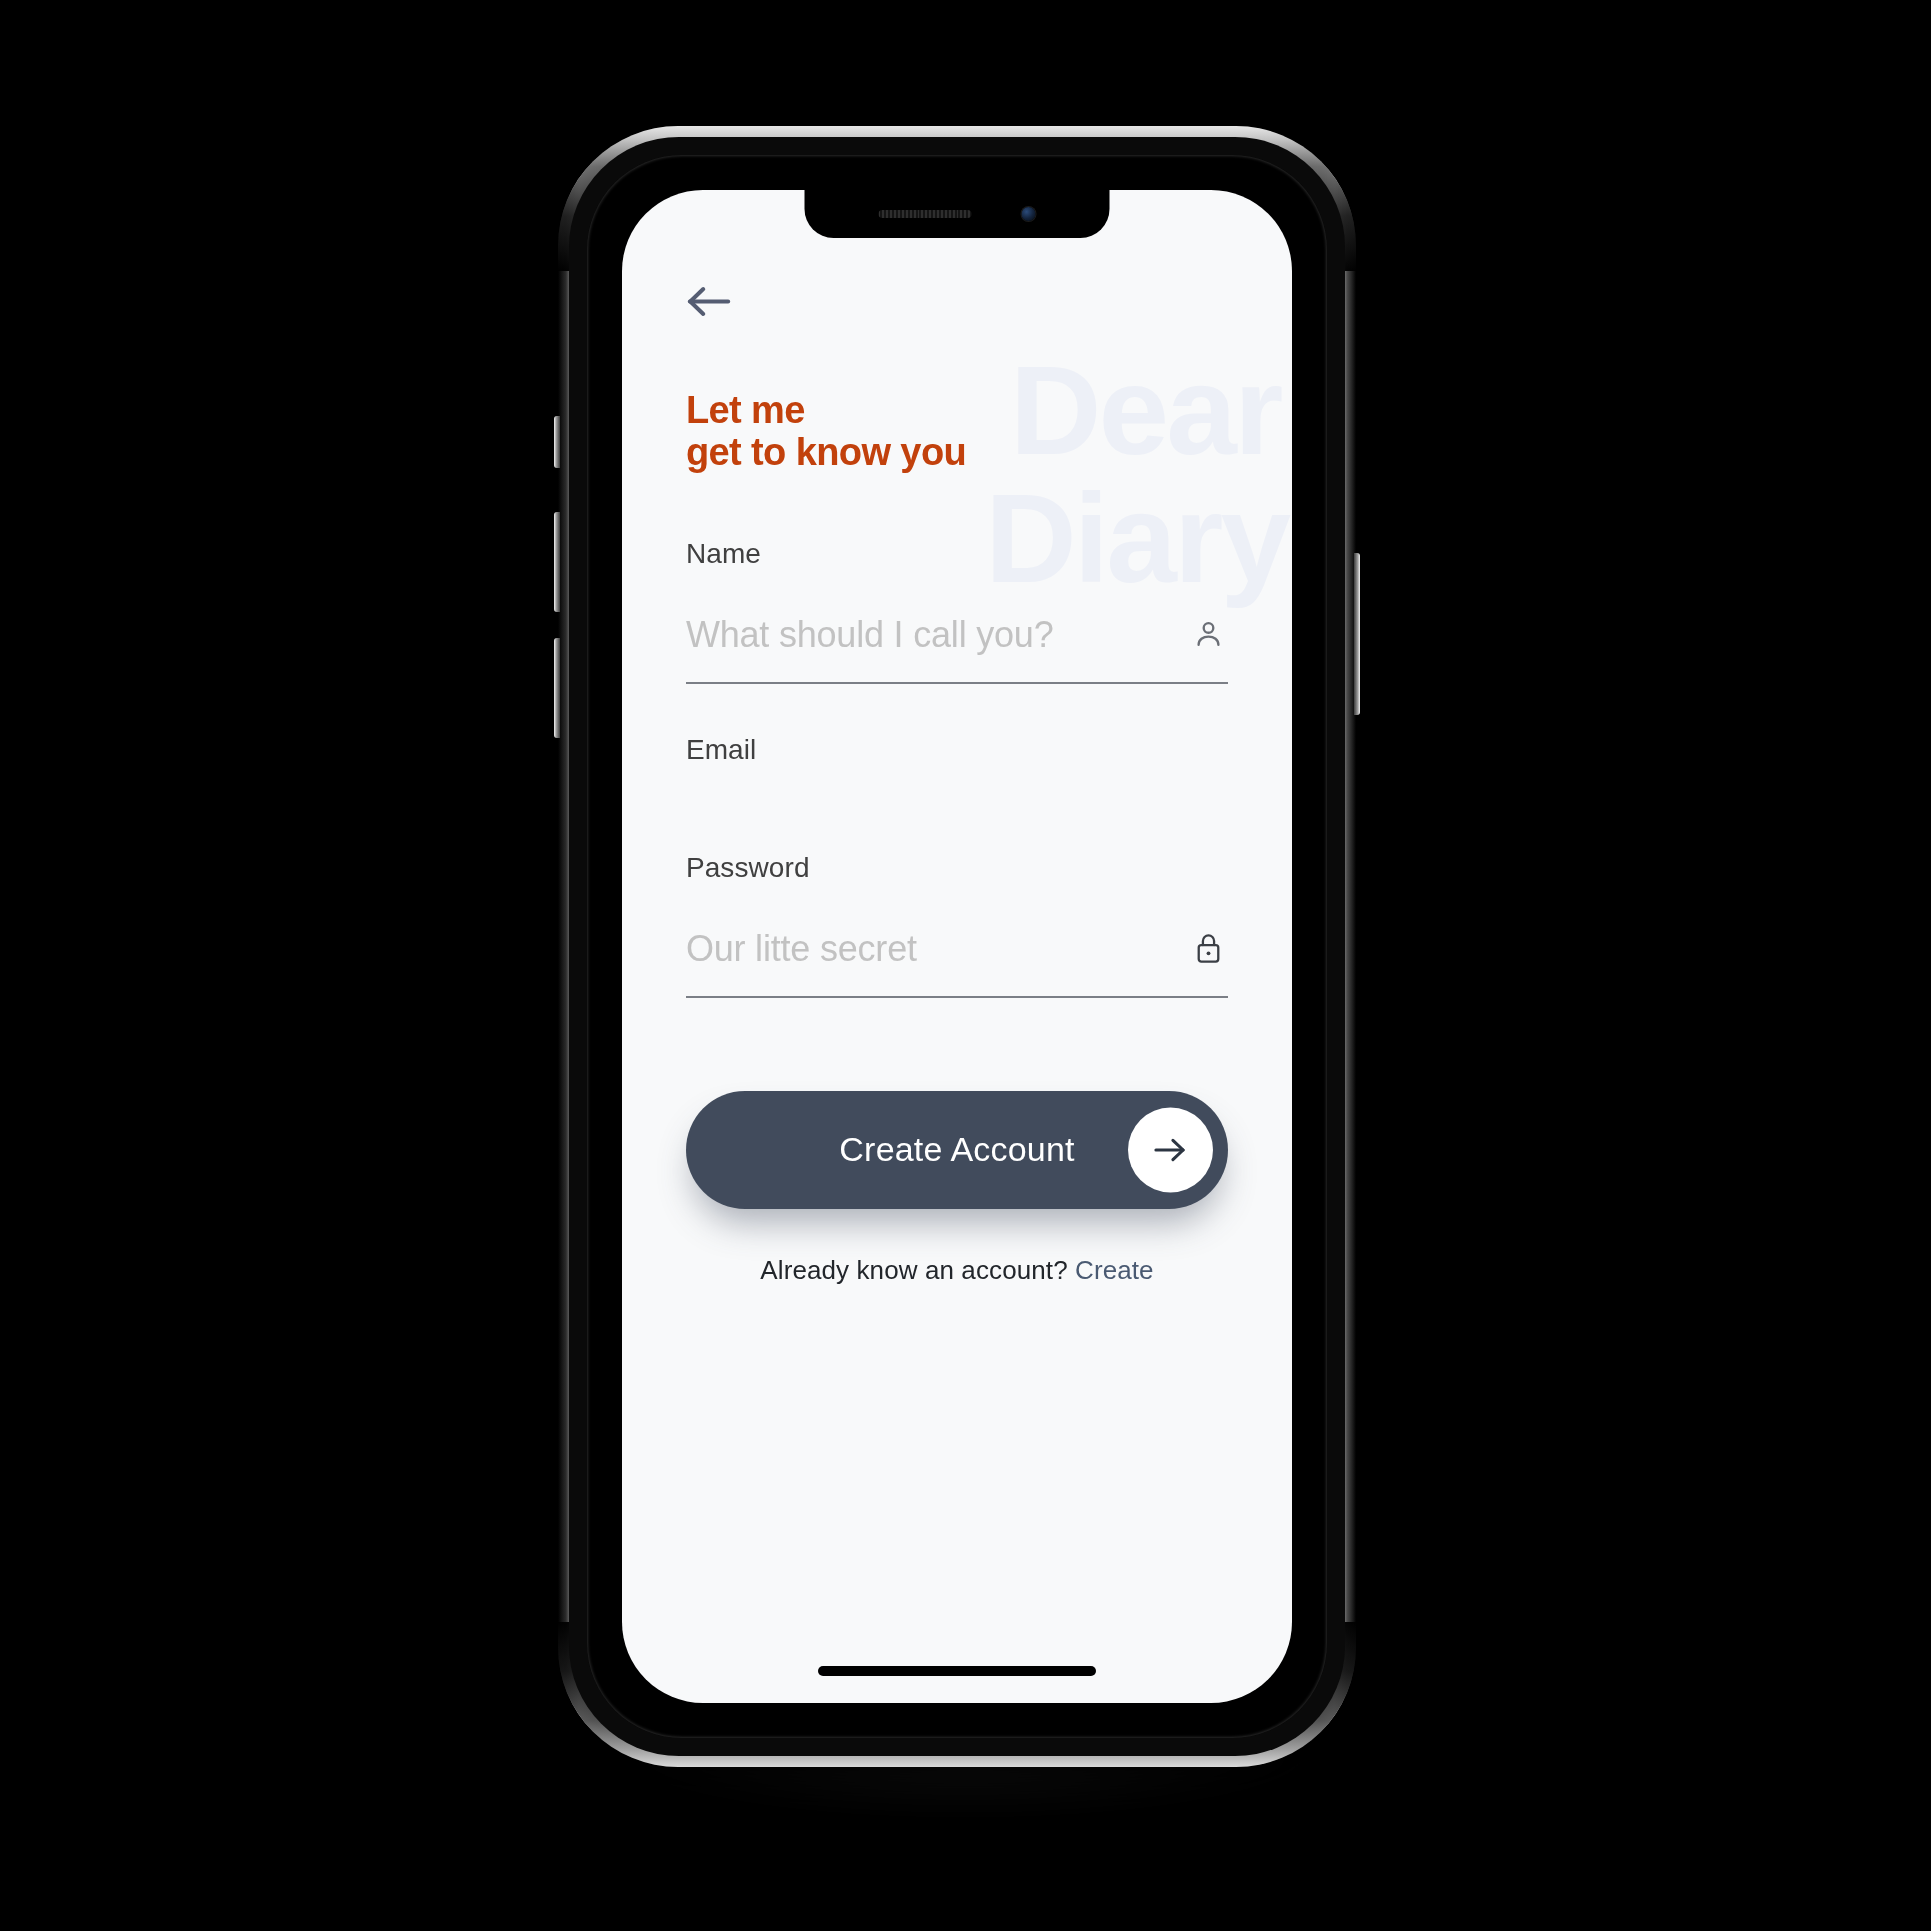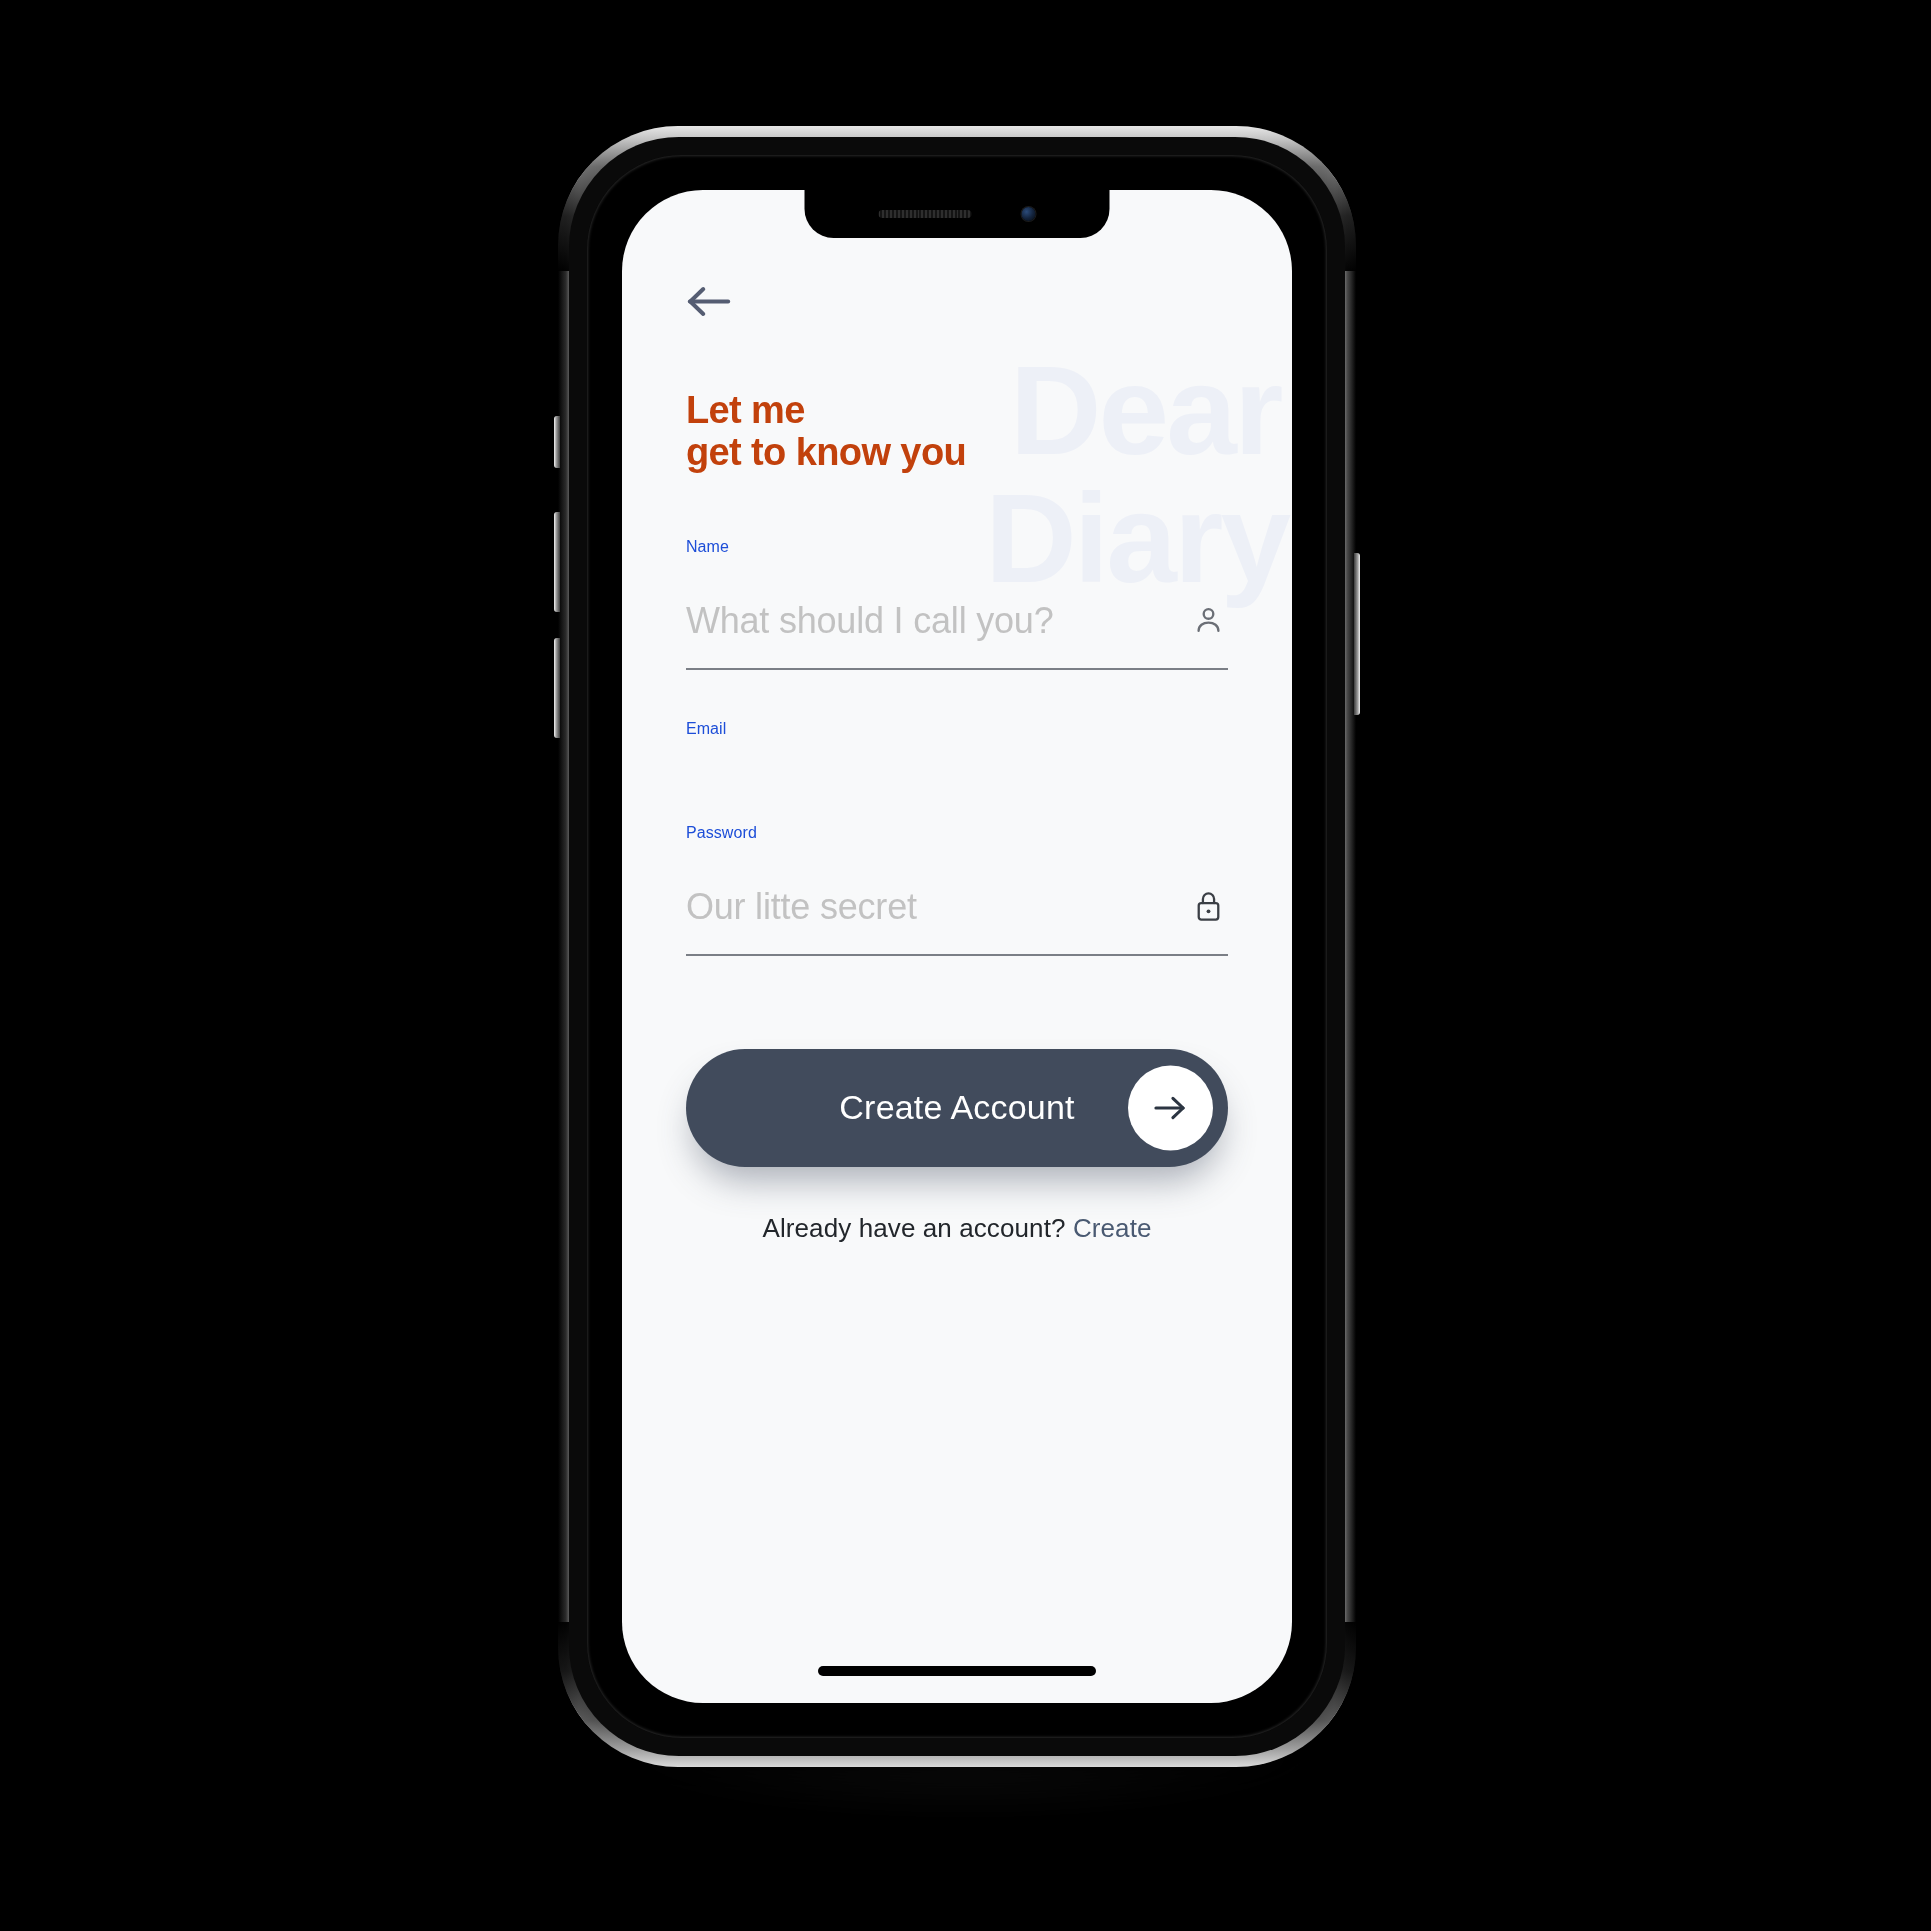--- a/index.html
+++ b/index.html
@@ -141,22 +141,22 @@
     font-weight:700;
     color:#c2410c;
     line-height:1.12;
     letter-spacing:-0.6px;
   }
 
   .fields { margin-top:64px; }
 
   .field { margin-bottom:7.7px; }
   .field-label {
-    font-size:16px;
-    color:#1d4ed8;
+    font-size:28px;
+    color:#404040;
     margin-bottom:44px;
     letter-spacing:0.1px;
   }
   .field-row {
     display:flex; align-items:flex-end; justify-content:space-between;
     border-bottom:2.4px solid #7b7f86;
     padding-bottom:26px;
   }
   .field-placeholder {
     font-size:36px;
@@ -313,21 +313,21 @@
                   <span class="cta-circle">
                     <svg width="39" height="33" viewBox="0 0 40 34" fill="none">
                       <path d="M5 17 L33 17" stroke="#2c3542" stroke-width="3.2" stroke-linecap="round"></path>
                       <path d="M22.5 7 L33 17 L22.5 27" stroke="#2c3542" stroke-width="3.2" stroke-linecap="round" stroke-linejoin="round"></path>
                     </svg>
                   </span>
                 </div>
               </div>
 
               <div class="login-line">
-                <span>Already have an account?</span>
+                <span>Already know an account?</span>
                 <span class="login-link">Create</span>
               </div>
 
             </div>
           </div>
 
           <div class="home-ind"></div>
 
         </div>
       </div>

